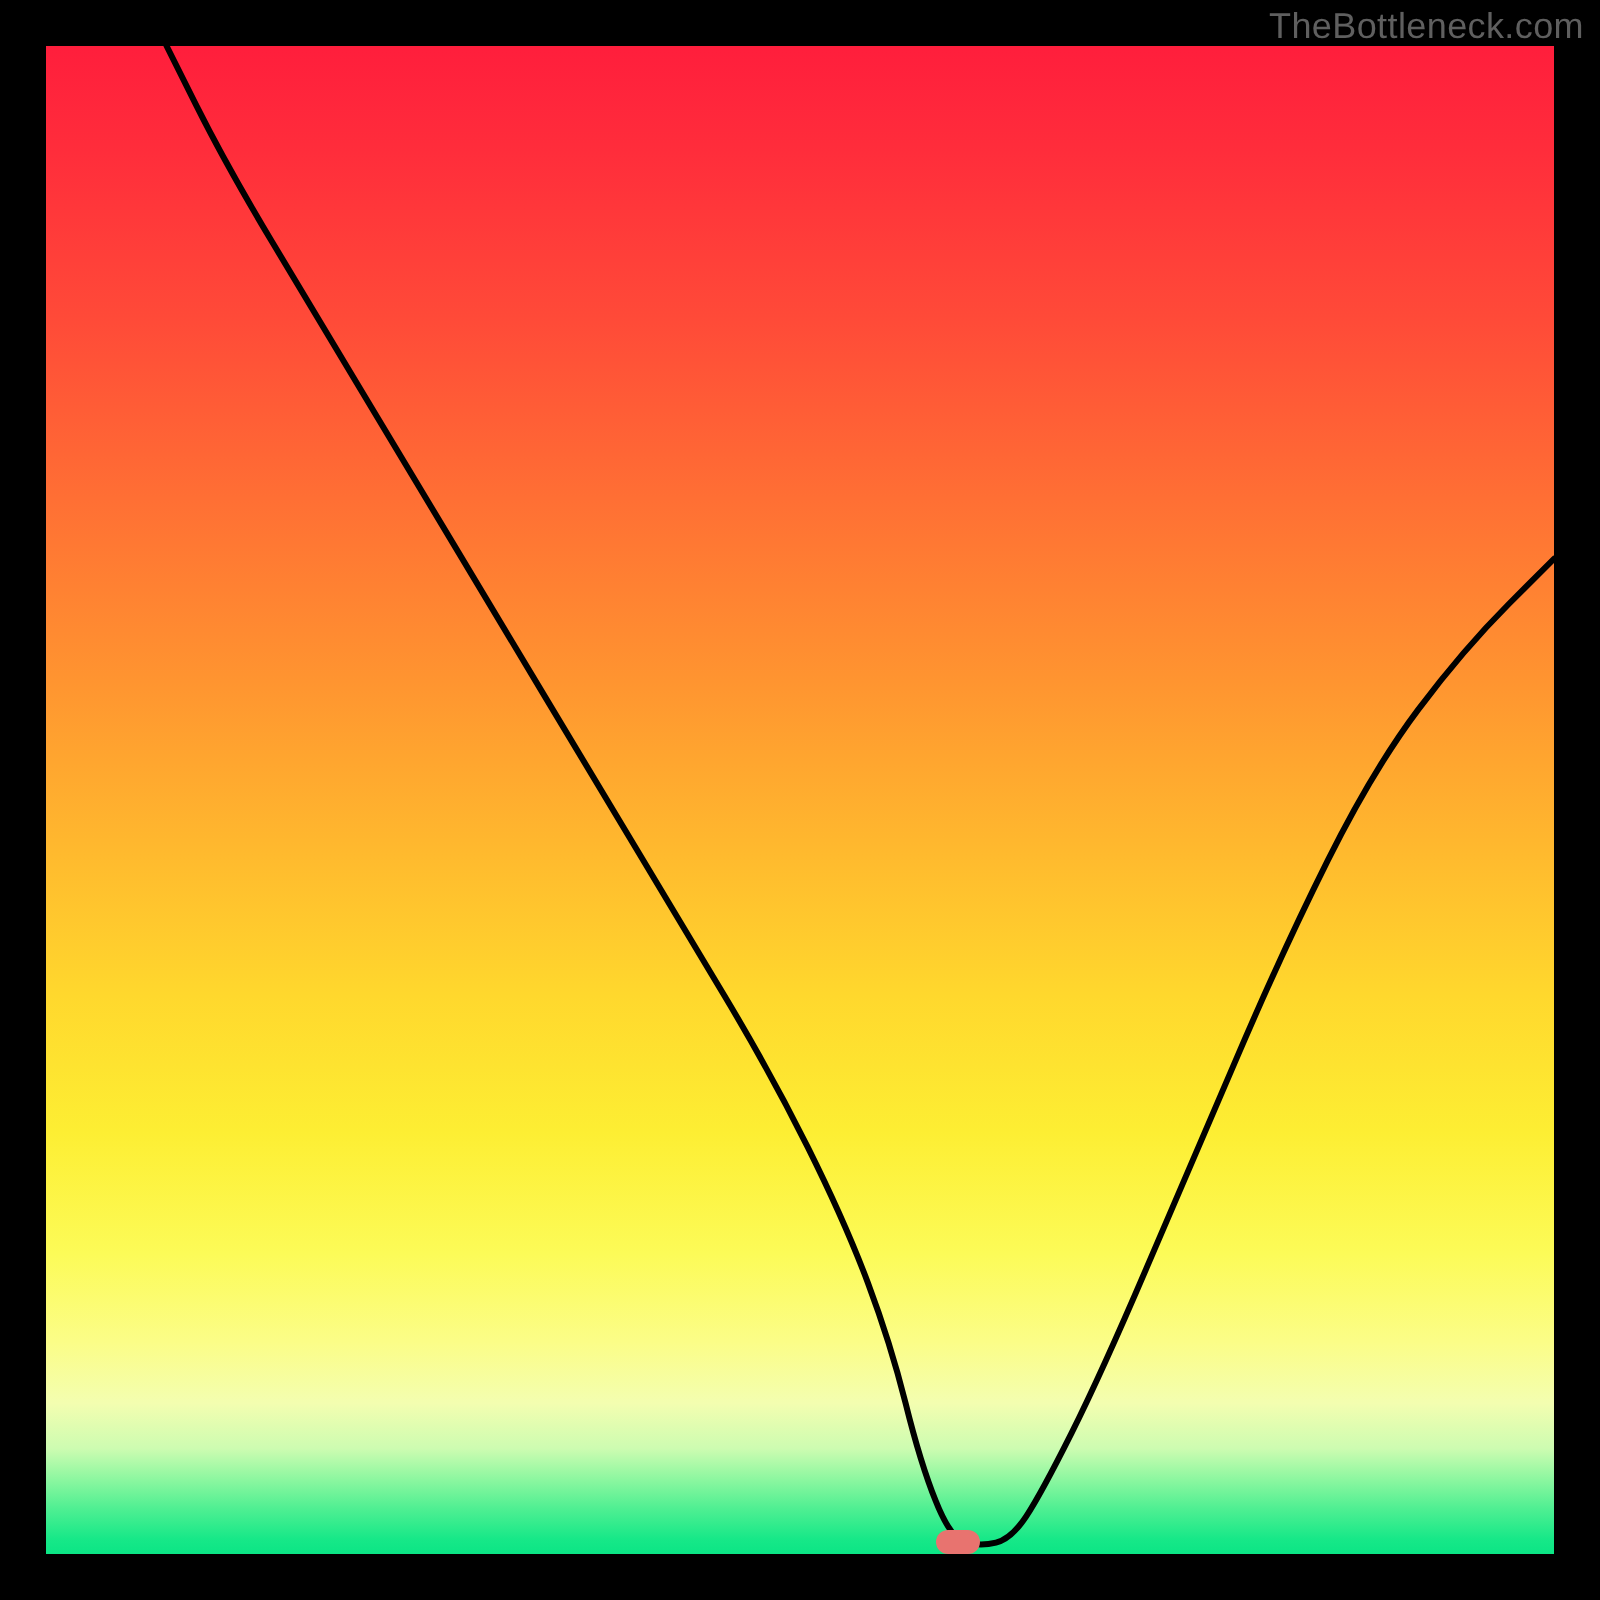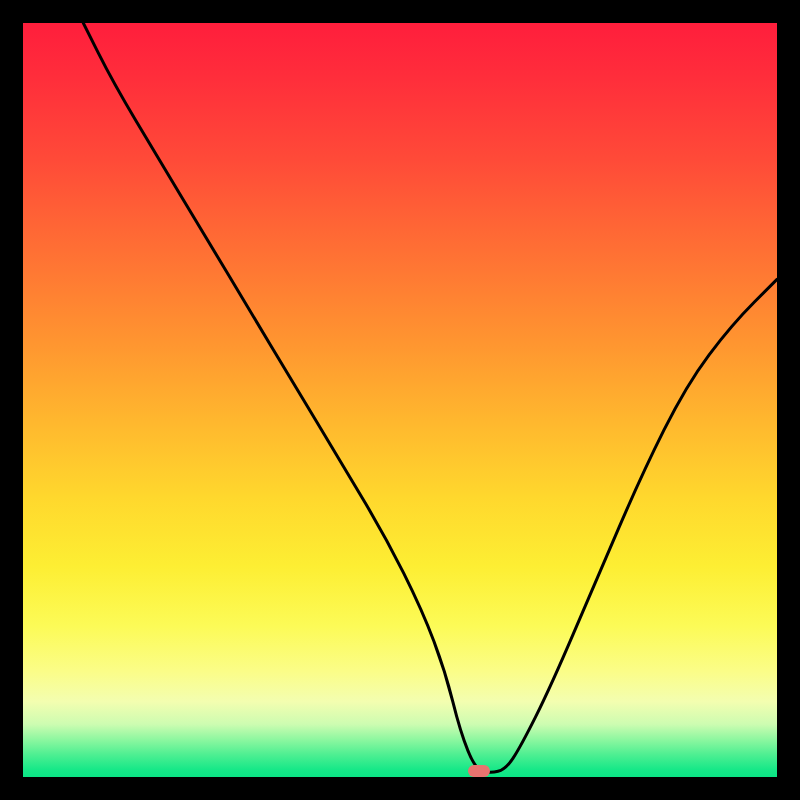--- a/index.html
+++ b/index.html
@@ -73,13 +73,14 @@
 </head>
 <body>
 
 <div class="frame">
   <div class="plot">
     <svg class="curve" viewBox="0 0 754 754" preserveAspectRatio="none">
       <path id="curve-path" d="M 60.3 0.0 Q 60.3 0.0 75.4 30.2 Q 90.5 60.3 113.1 98.0 Q 135.7 135.7 158.3 173.4 Q 181.0 211.1 203.6 248.8 Q 226.2 286.5 248.8 324.2 Q 271.4 361.9 294.1 399.6 Q 316.7 437.3 339.3 475.0 Q 361.9 512.7 380.8 550.4 Q 399.6 588.1 410.9 618.3 Q 422.2 648.4 429.8 678.6 Q 437.3 708.8 444.9 727.6 Q 452.4 746.5 459.9 748.3 Q 467.5 750.2 475.0 748.3 Q 482.6 746.5 490.1 735.2 Q 497.6 723.8 512.7 693.7 Q 527.8 663.5 550.4 610.7 Q 573.0 558.0 595.7 505.2 Q 618.3 452.4 640.9 407.2 Q 663.5 361.9 686.1 331.8 Q 708.8 301.6 731.4 279.0 T 754.0 256.4 " fill="none" stroke="#000" stroke-width="3" stroke-linecap="round" stroke-linejoin="round"></path>
     </svg>
     <div class="marker" id="marker" style="left: 60.5%; top: 99.2%;"></div>
   </div>
+  <div class="watermark">TheBottleneck.com</div>
 </div>
 
 </body></html>

